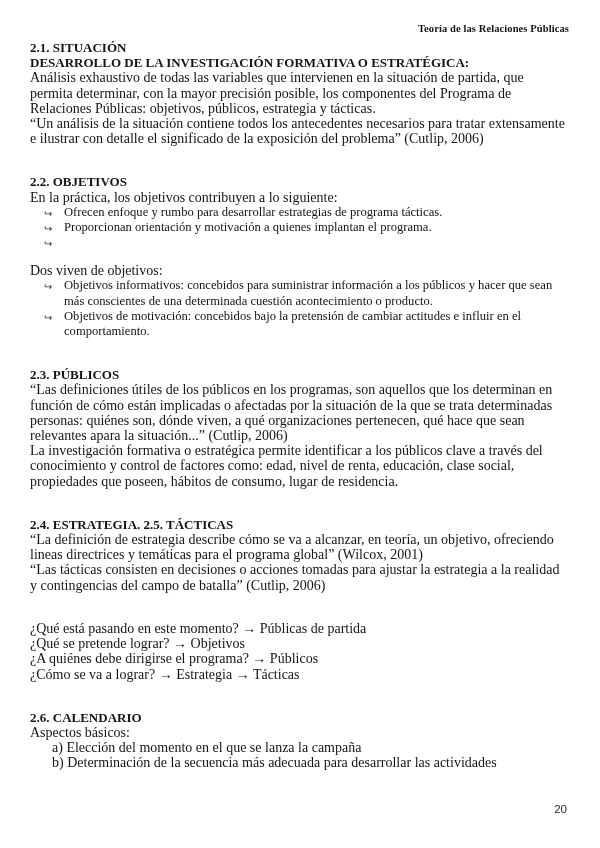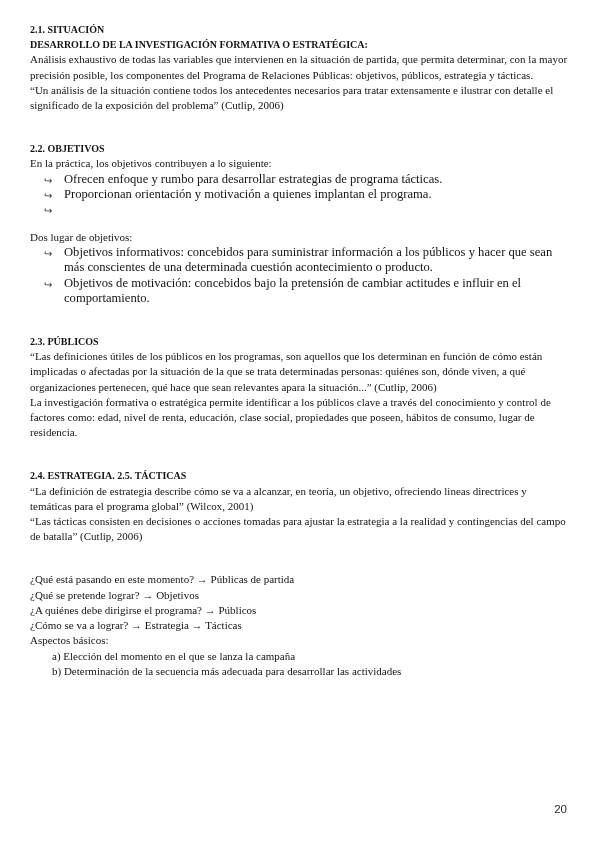--- a/index.html
+++ b/index.html
@@ -18,25 +18,25 @@
   .running-header {
     text-align:right;
     font-weight:bold;
     font-size:10.5px;
     line-height:14px;
     margin-bottom:4px;
     letter-spacing:0.1px;
   }
   .heading {
     font-weight:bold;
-    font-size:10px;
+    font-size:13px;
     line-height:15.2px;
   }
   .para, .line {
-    font-size:11px;
+    font-size:14px;
     line-height:15.2px;
   }
   .sp { margin-top:28px; }           
   ul.arrows { list-style:none; }
   ul.arrows li {
     position:relative;
     padding-left:34px;
     font-size:12.6px;
     line-height:15.2px;
   }
@@ -54,20 +54,21 @@
     font-family:"Liberation Sans", sans-serif;
     font-size:11.5px;
     color:#2a2a2a;
   }
 </style>
 </head>
 <body>
 
 <div class="page">
 
+  <div class="running-header">Teoría de las Relaciones Públicas</div>
 
   <div class="heading">2.1. SITUACIÓN</div>
   <div class="heading">DESARROLLO DE LA INVESTIGACIÓN FORMATIVA O ESTRATÉGICA:</div>
   <div class="para">Análisis exhaustivo de todas las variables que intervienen en la situación de partida, que permita determinar, con la mayor precisión posible, los componentes del Programa de Relaciones Públicas: objetivos, públicos, estrategia y tácticas.</div>
   <div class="para">“Un análisis de la situación contiene todos los antecedentes necesarios para tratar extensamente e ilustrar con detalle el significado de la exposición del problema” (Cutlip, 2006)</div>
 
   <div class="heading sp">2.2. OBJETIVOS</div>
   <div class="para">En la práctica, los objetivos contribuyen a lo siguiente:</div>
   <ul class="arrows">
 
@@ -79,21 +80,21 @@
       <li>
         <span class="marker">↪</span>
         <span>Proporcionan orientación y motivación a quienes implantan el programa.</span>
       </li>
 
       <li>
         <span class="marker">↪</span>
       </li>
     </ul>
 
-  <div class="para sp">Dos lugar de objetivos:</div>
+  <div class="para sp">Dos viven de objetivos:</div>
   <ul class="arrows">
 
       <li>
         <span class="marker">↪</span>
         <span>Objetivos informativos: concebidos para suministrar información a los públicos y hacer que sean más conscientes de una determinada cuestión acontecimiento o producto.</span>
       </li>
 
       <li>
         <span class="marker">↪</span>
         <span>Objetivos de motivación: concebidos bajo la pretensión de cambiar actitudes e influir en el comportamiento.</span>
@@ -112,20 +113,21 @@
 
       <div class="line">¿Qué está pasando en este momento? → Públicas de partida</div>
 
       <div class="line">¿Qué se pretende lograr? → Objetivos</div>
 
       <div class="line">¿A quiénes debe dirigirse el programa? → Públicos</div>
 
       <div class="line">¿Cómo se va a lograr? → Estrategia → Tácticas</div>
     </div>
 
+  <div class="heading sp">2.6. CALENDARIO</div>
   <div class="para">Aspectos básicos:</div>
   <div class="lettered">
 
       <div class="line">a) Elección del momento en el que se lanza la campaña</div>
 
       <div class="line">b) Determinación de la secuencia más adecuada para desarrollar las actividades</div>
 
     </div>
 
   <div class="page-number">20</div>

